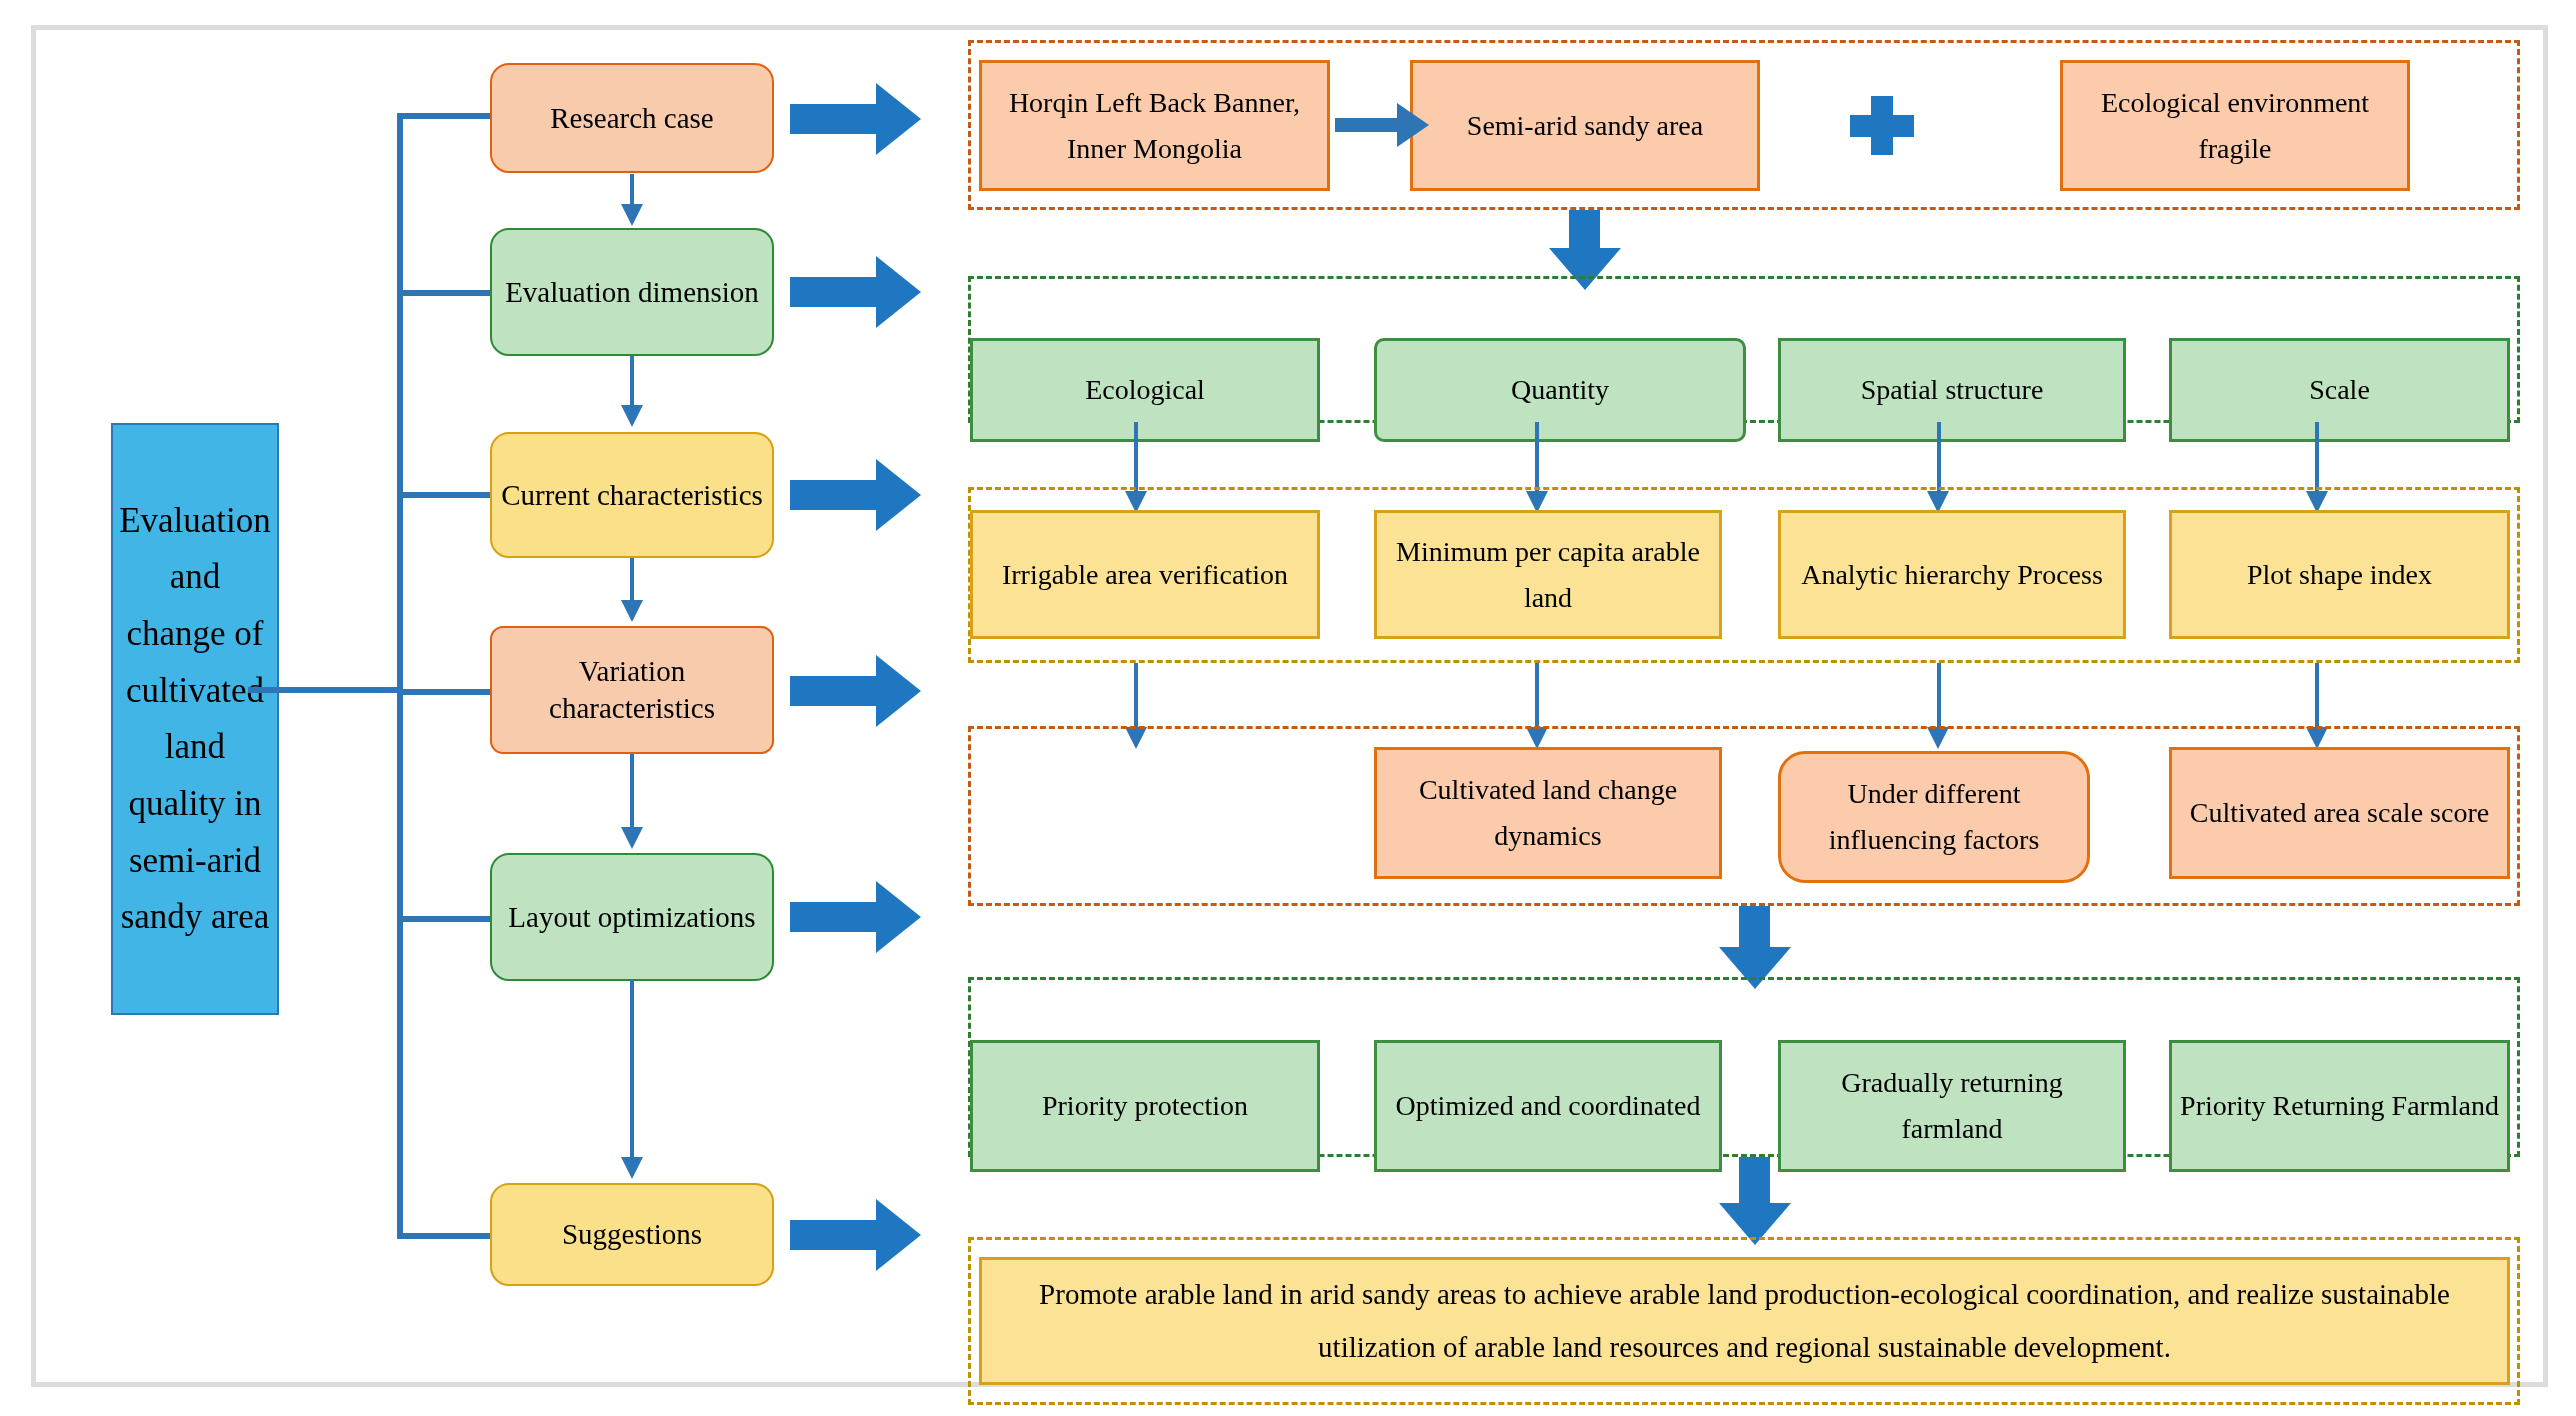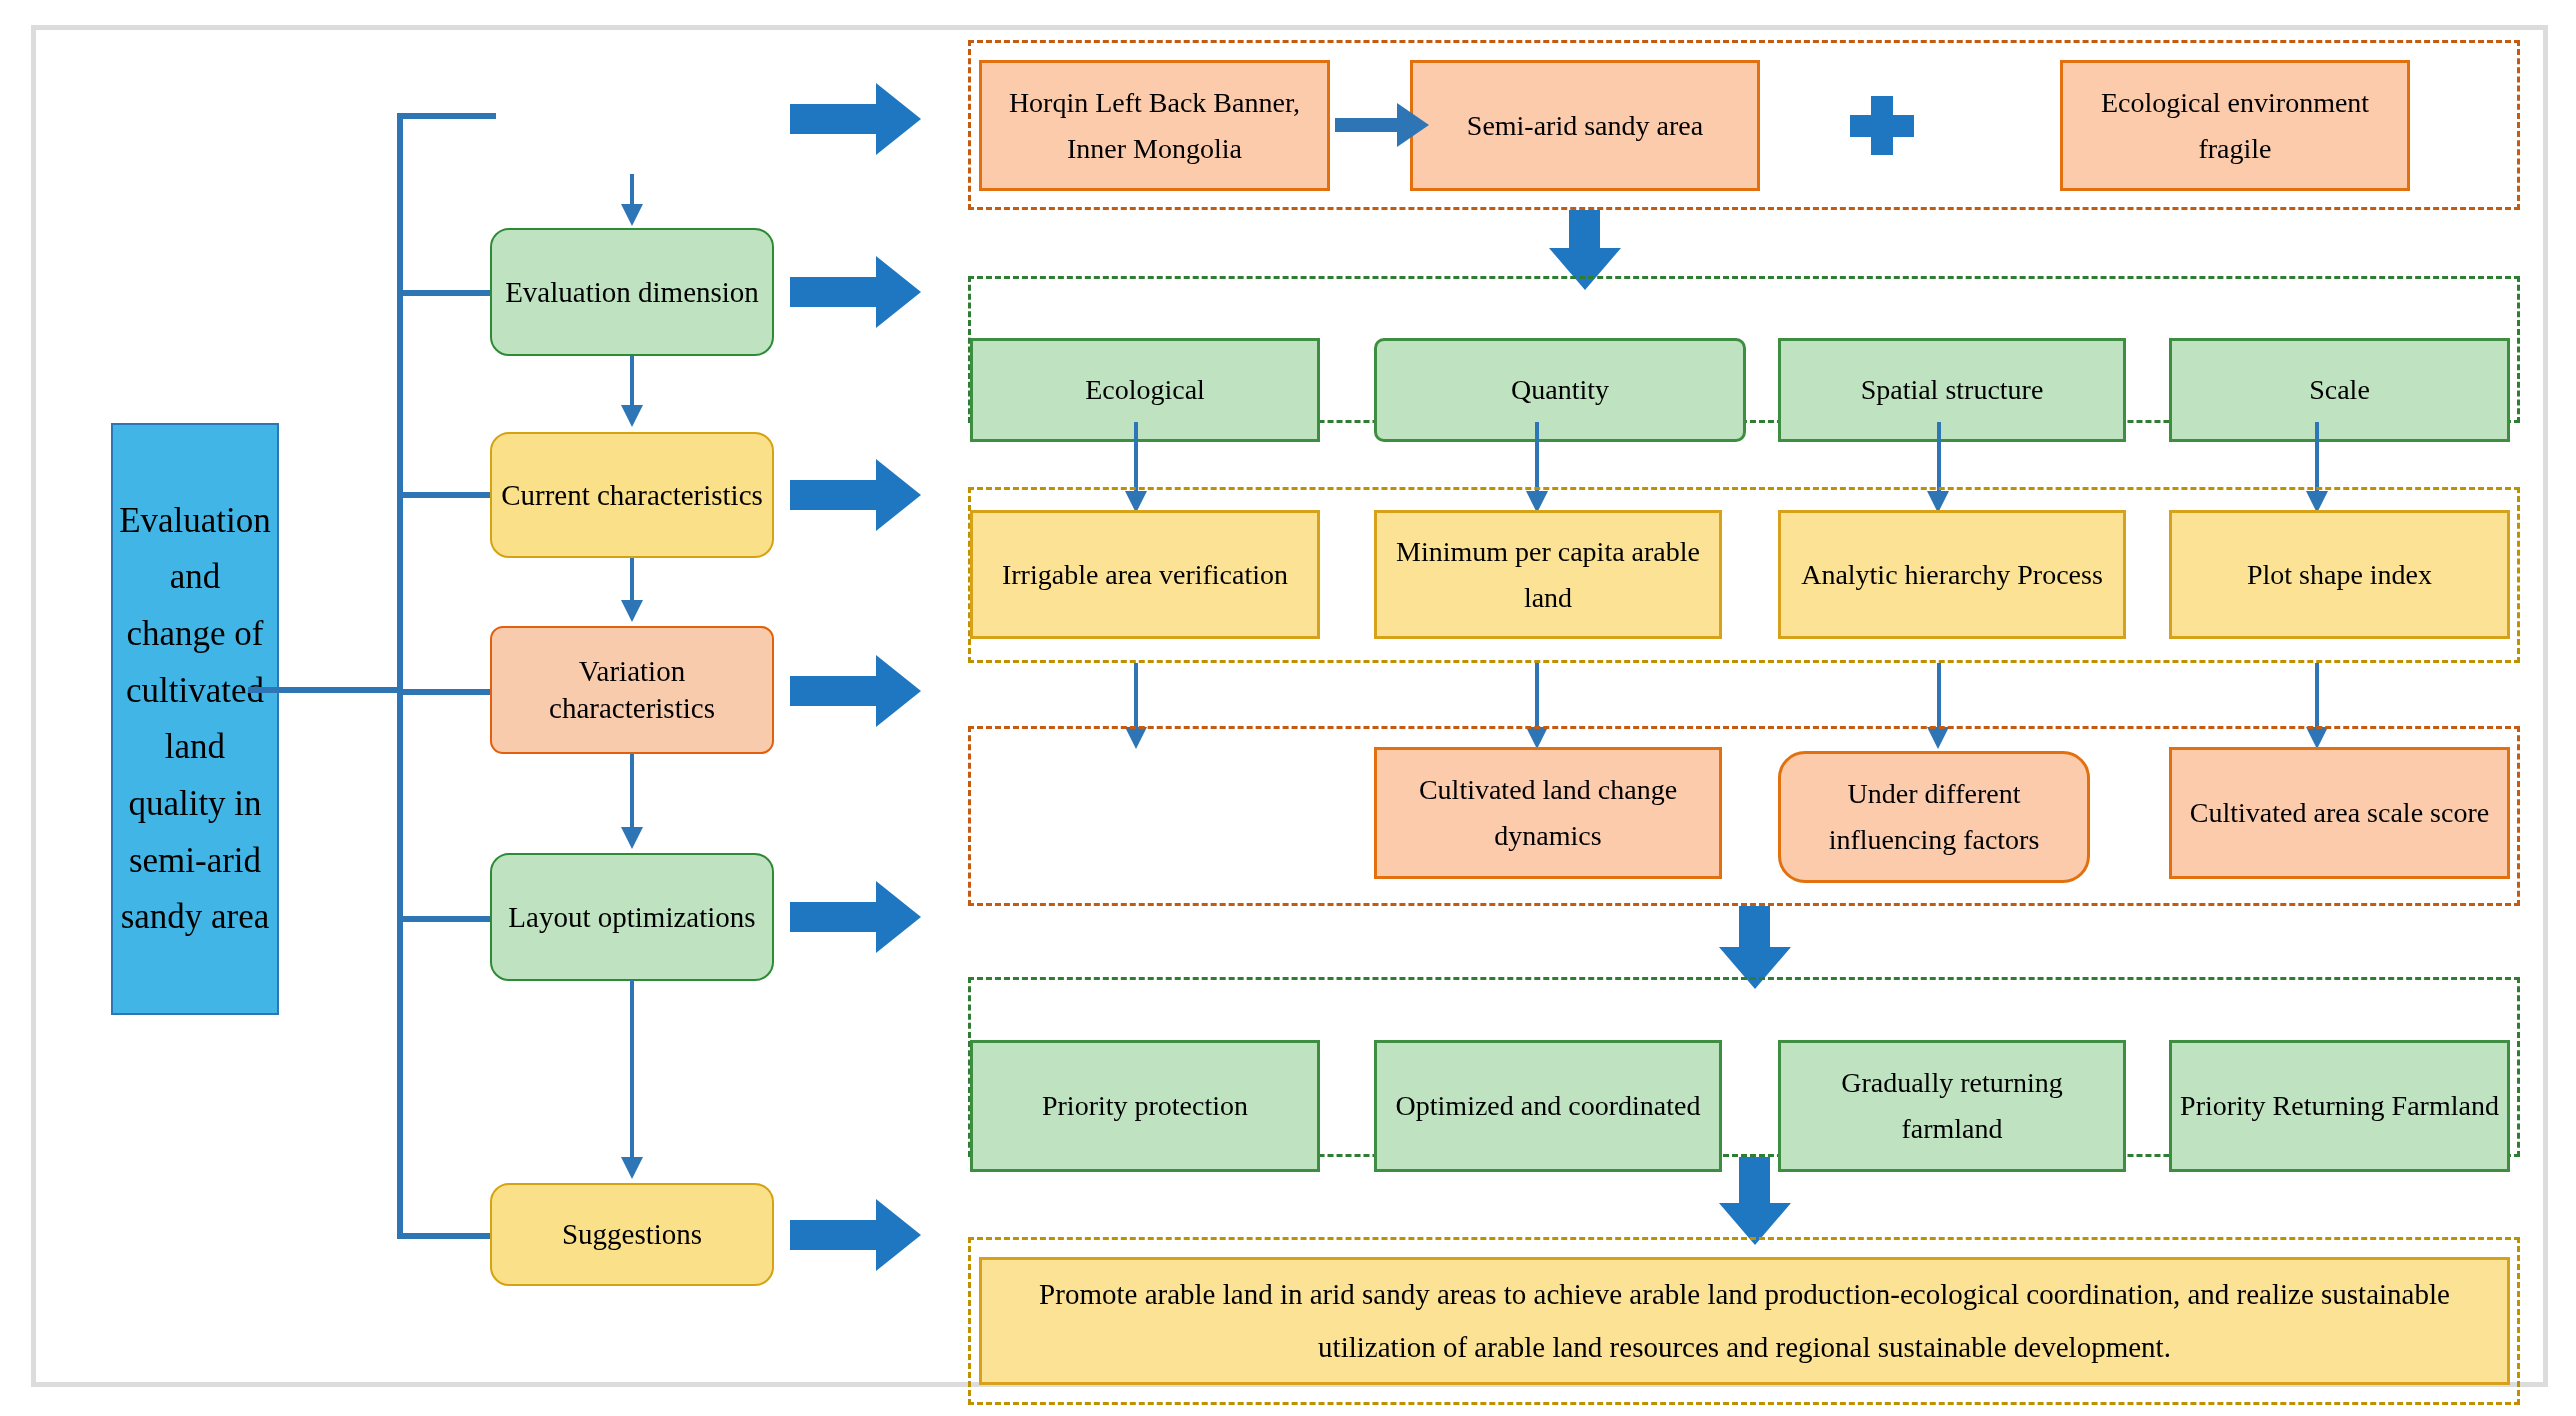--- a/index.html
+++ b/index.html
@@ -76,20 +76,21 @@
   <div class="ln" style="left:212px;top:657px;width:152px;height:5.8px;"></div>
   <div class="thinhead" style="left:347px;top:638px;border-left:12.3px solid transparent;border-right:12.3px solid transparent;border-top:0;border-bottom:0;border-left:19px solid #2E75B6;width:0;height:0;"></div>
 
   <div class="ln" style="left:361px;top:83px;width:99px;height:5.8px;"></div>
   <div class="ln" style="left:361px;top:260px;width:99px;height:5.8px;"></div>
   <div class="ln" style="left:361px;top:462px;width:99px;height:5.8px;"></div>
   <div class="ln" style="left:361px;top:659px;width:99px;height:5.8px;"></div>
   <div class="ln" style="left:361px;top:886px;width:99px;height:5.8px;"></div>
   <div class="ln" style="left:361px;top:1203px;width:99px;height:5.8px;"></div>
 
+  <div class="stage st-orange" style="top:33px;height:110px;">Research case</div>
   <div class="stage st-green" style="top:198px;height:128px;">Evaluation dimension</div>
   <div class="stage st-yellow" style="top:402px;height:126px;">Current characteristics</div>
   <div class="stage st-orange" style="top:596px;height:128px;border-radius:13px;">Variation characteristics</div>
   <div class="stage st-green" style="top:823px;height:128px;">Layout optimizations</div>
   <div class="stage st-yellow" style="top:1153px;height:103px;">Suggestions</div>
 
   <div class="thinv" style="left:594px;top:144px;height:35px;"></div>
   <div class="thinhead" style="left:585px;top:174px;"></div>
 
   <div class="thinv" style="left:594px;top:326px;height:52px;"></div>

